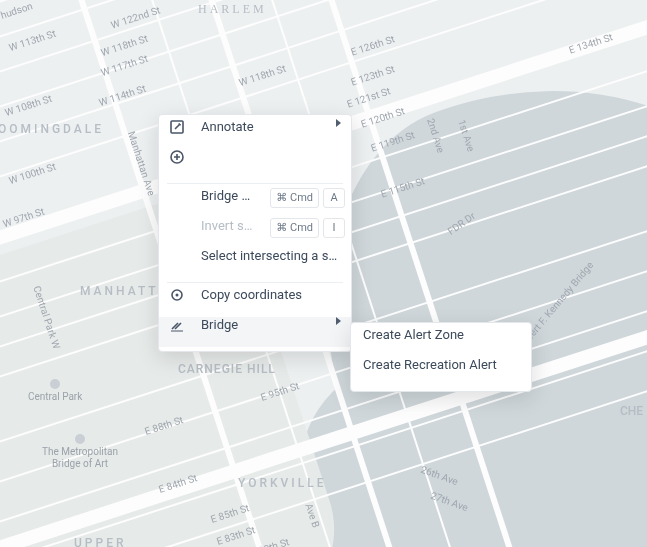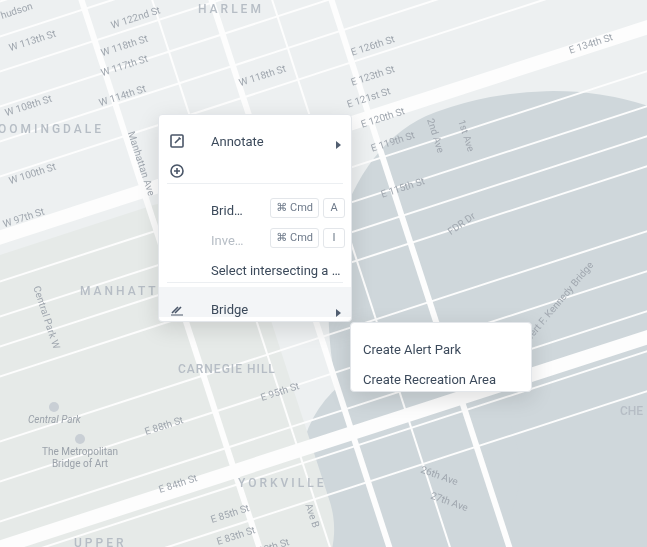--- a/index.html
+++ b/index.html
@@ -84,24 +84,24 @@
     border: 1px solid #e3e6ea;
     border-radius: 4px;
     box-shadow: 0 6px 22px rgba(0,0,0,0.13);
     font-size: 13px;
     color: #3c4a5b;
     padding: 4px 0;
     z-index: 10;
   }
   .menu-item {
     display: flex;
-    align-items: flex-end;
+    align-items: flex-start;
     height: 30px;
     padding: 0 10px;
-    gap: 26px;
+    gap: 16px;
     cursor: pointer;
     position: relative;
   }
   .menu-item.has-key { padding-right: 6px; }
   .menu-item .label { flex: 1; white-space: nowrap; overflow: hidden; text-overflow: ellipsis; color:#3c4a5b;}
   .menu-item.disabled .label { color: #b6bdc5; }
   .menu-item.active {
     background: #f3f5f7;
   }
   .menu-sep {
@@ -187,29 +187,29 @@
   <div class="road road-thin" style="left:-60px; top:540px; width:900px; transform:rotate(-18deg);"></div>
   <div class="road road-thin" style="left:-60px; top:580px; width:900px; transform:rotate(-18deg);"></div>
   <div class="road road-thin" style="left:-60px; top:620px; width:900px; transform:rotate(-18deg);"></div>
 
   <div class="road road-med" style="left:50px;  top:-100px; width:900px; transform:rotate(72deg);"></div>
   <div class="road road-med" style="left:180px; top:-100px; width:900px; transform:rotate(72deg);"></div>
   <div class="road road-med" style="left:300px; top:-100px; width:900px; transform:rotate(72deg);"></div>
   <div class="road road-thin" style="left:120px; top:-100px; width:900px; transform:rotate(72deg);"></div>
   <div class="road road-thin" style="left:240px; top:-100px; width:900px; transform:rotate(72deg);"></div>
 
-  <div class="area-label" style="left:198px; top:2px;">HARLEM</div>
+  <div class="area-label" style="left:198px; top:2px;font-family:Liberation Serif, serif;">HARLEM</div>
   <div class="area-label" style="left:-2px;  top:122px;">OOMINGDALE</div>
   <div class="area-label" style="left:80px;  top:284px;">MANHATTAN</div>
   <div class="area-label" style="left:178px; top:362px; letter-spacing:1px; line-height:14px; text-align:right;">CARNEGIE HILL</div>
   <div class="area-label" style="left:238px; top:476px;">YORKVILLE</div>
   <div class="area-label" style="left:74px;  top:536px;">UPPER</div>
   <div class="area-label" style="left:620px; top:404px; letter-spacing:0;">Che</div>
 
-  <div class="poi-label" style="left:28px; top:414px;font-style:italic;">
+  <div class="poi-label" style="left:28px; top:391px;">
     <div class="pin"></div>
     <span>Central Park</span>
   </div>
   <div class="poi-label" style="left:42px; top:446px;">
     <div class="pin"></div>
     <span style="display:block; white-space:pre;">The Metropolitan
 Bridge of Art</span>
   </div>
   <div class="street-label" style="left:500px; top:300px; --r:-50deg;">Robert F. Kennedy Bridge</div>
 
@@ -288,34 +288,43 @@
     </span>
   </div>
 
   <div class="menu-item">
     <span class="spacer-icon"></span>
     <span class="label">Select intersecting a shape…</span>
   </div>
 
   <div class="menu-sep"></div>
 
+  <div class="menu-item">
+    <span class="icon">
+      <svg viewBox="0 0 16 16">
+          <circle cx="8" cy="8" r="5"></circle>
+          <circle cx="8" cy="8" r="1.5" fill="#4a5668" stroke="none"></circle>
+        </svg>
+    </span>
+    <span class="label">Copy coordinates</span>
+  </div>
 
   <div class="menu-item active">
     <span class="icon">
       <svg viewBox="0 0 16 16">
           <path d="M3 12 L9 6"></path>
           <path d="M6 12 L12 6"></path>
           <path d="M2 14 h12" stroke-width="1"></path>
         </svg>
     </span>
     <span class="label">Bridge</span>
     <span class="chev"></span>
   </div>
 </div>
 
 <div class="submenu">
   <div class="menu-item">
-    <span class="label">Create Alert Park</span>
-  </div>
-  <div class="menu-item">
-    <span class="label">Create Recreation Area</span>
+    <span class="label">Create Alert Zone</span>
+  </div>
+  <div class="menu-item">
+    <span class="label">Create Recreation Alert</span>
   </div>
 </div>
 
 </body></html>

